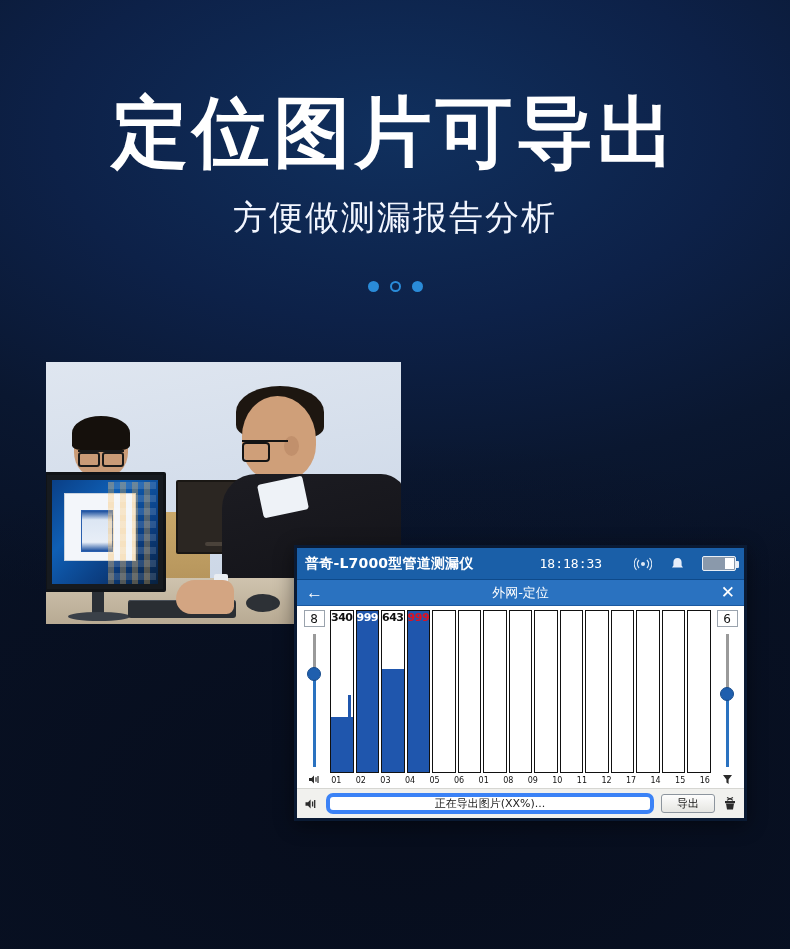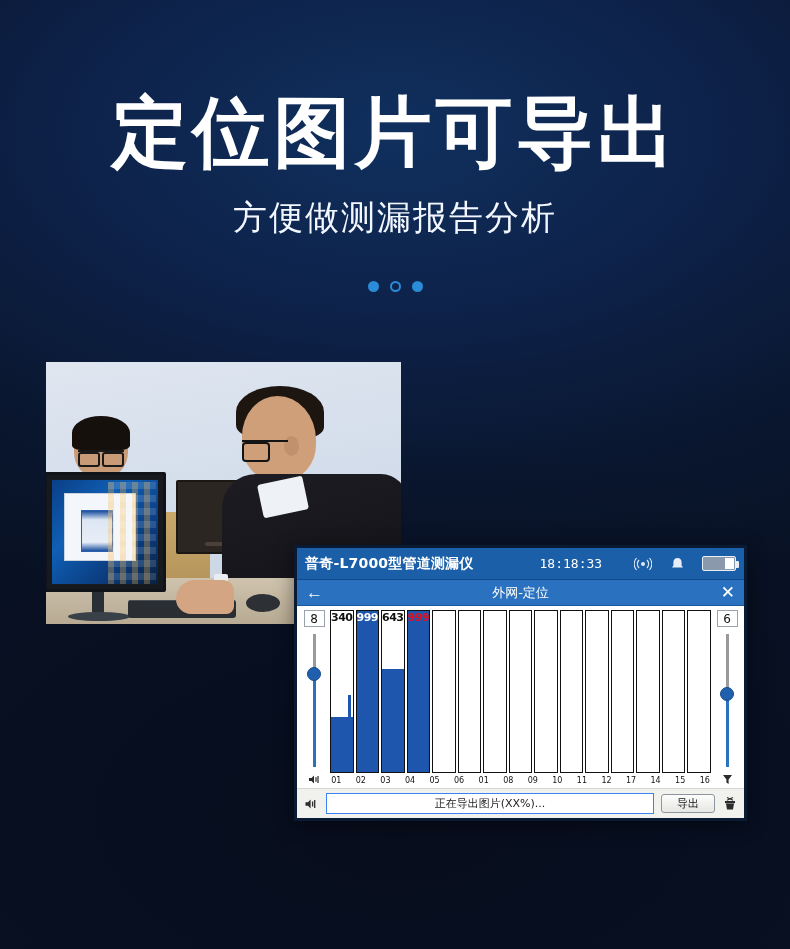--- a/index.html
+++ b/index.html
@@ -436,22 +436,22 @@
     display: flex;
     align-items: center;
     padding: 0 6px;
     gap: 7px;
     border-top: 1px solid #d6d6d2;
   }
   .foot-icon { width: 16px; display:flex; align-items:center; justify-content:center; }
   .status-panel {
     flex: 1;
     height: 21px;
-    border: 1px solid #3b82f6;
-    border-radius: 0;
+    border: 4px solid #3b82f6;
+    border-radius: 7px;
     background: #ffffff;
     display: flex;
     align-items: center;
     justify-content: center;
     min-width: 0;
   }
   .status-text {
     font-size: 11px;
     color: #222;
     font-family: "DejaVu Sans", "Liberation Sans", sans-serif;

